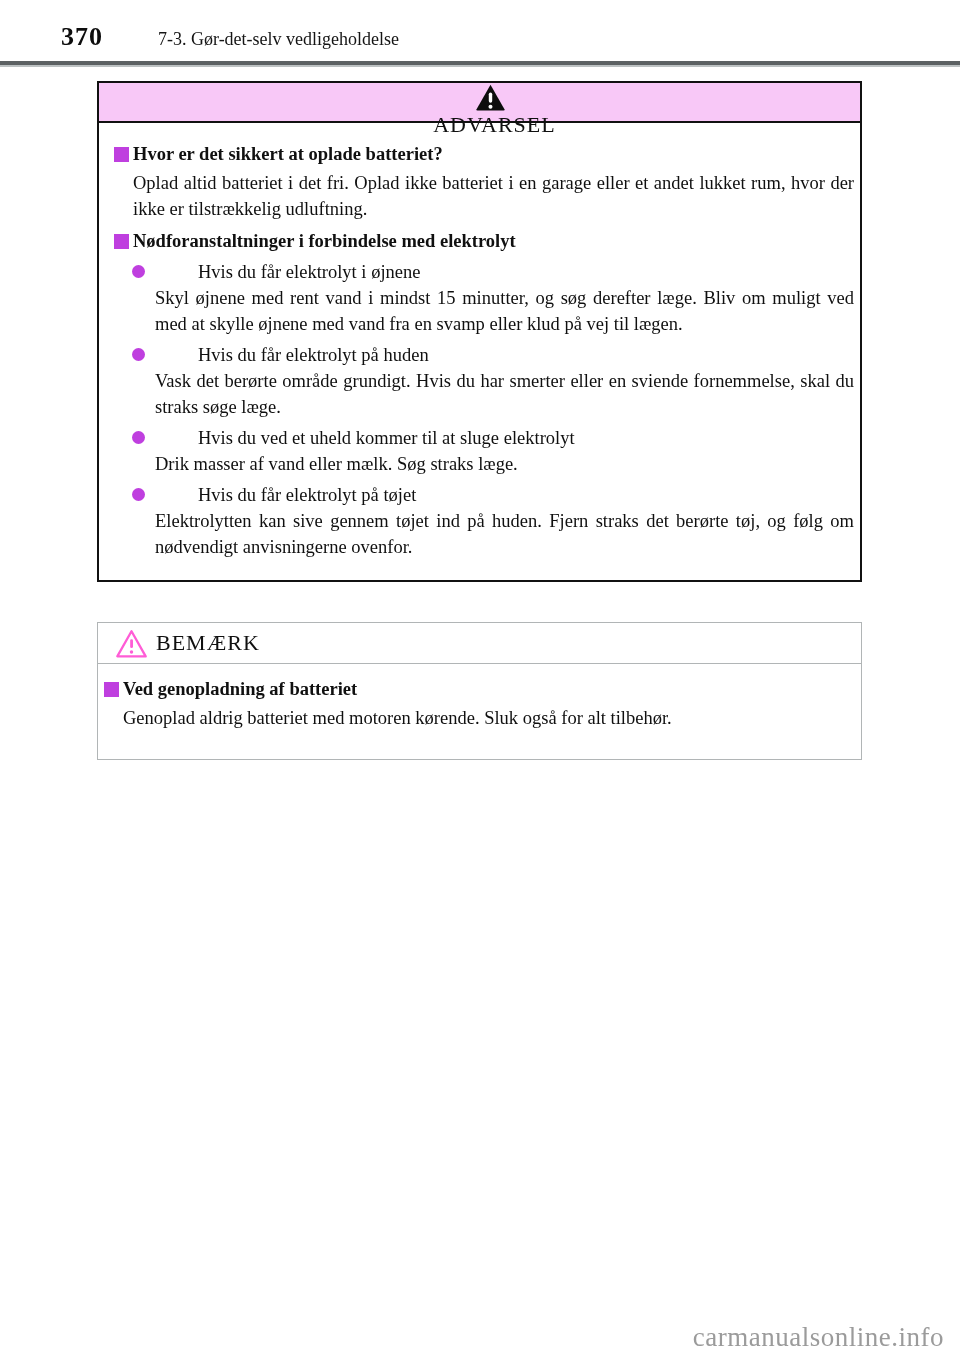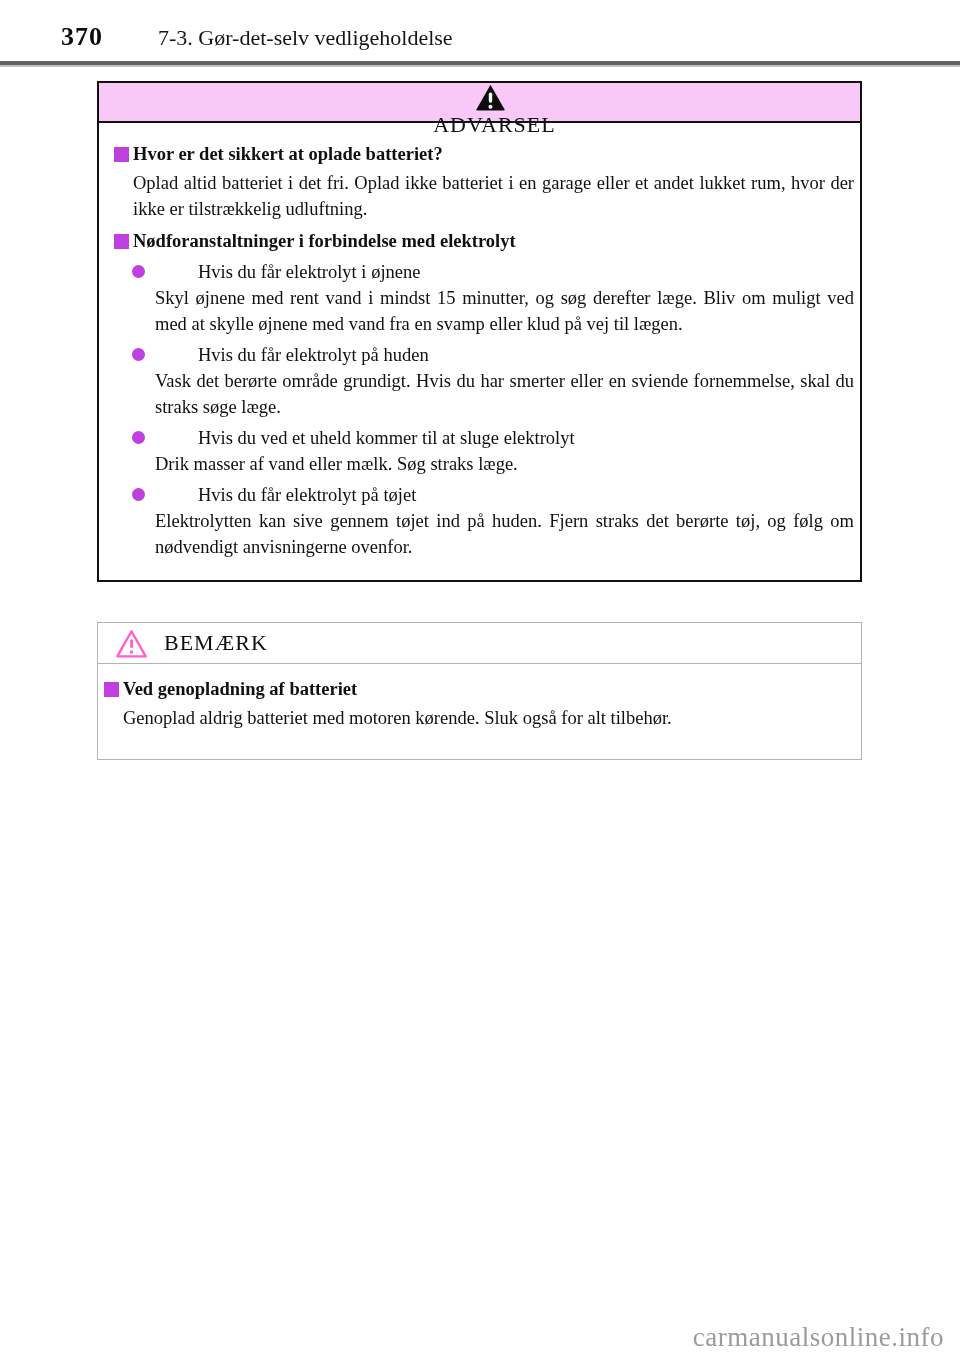--- a/index.html
+++ b/index.html
@@ -5,21 +5,21 @@
   html,body { margin:0; padding:0; background:#ffffff; }
   .page {
     position:relative; width:960px; height:1360px; margin:0 auto;
     background:#ffffff; color:#111;
     font-family:Liberation Serif, serif; overflow:hidden;
   }
 
   
   .page-header { position:absolute; top:22px; left:61px; display:flex; align-items:baseline; }
   .page-num { font-size:26px; font-weight:bold; letter-spacing:1px; color:#0d0d0d; }
-  .chapter  { font-size:22px; margin-left:55px; color:#151515; }
+  .chapter  { font-size:18px; margin-left:55px; color:#151515; }
   .rule {
     position:absolute; top:61px; left:0; width:960px; height:4px;
     background:#5c6163; border-bottom:2px solid #bcc1c2;
   }
 
   
   .warn-box {
     position:absolute; top:81px; left:97px; width:765px;
     border:2px solid #111; box-sizing:border-box; background:#fff;
   }
@@ -45,21 +45,21 @@
   
   .note-box {
     position:absolute; top:622px; left:97px; width:765px;
     border:1px solid #b1b5b6; box-sizing:border-box; background:#fff;
   }
   .note-head {
     display:flex; align-items:center; height:40px;
     background:#ffffff; border-bottom:1px solid #b1b5b6; padding-left:17px;
   }
   .note-head svg { width:33px; height:31px; flex:0 0 auto; }
-  .note-head .box-title { margin-left:16px; }
+  .note-head .box-title { margin-left:8px; }
   .note-box .box-body { padding:12px 6px 28px 6px; }
 
   
   .watermark {
     position:absolute; top:1322px; right:16px;
     font-size:27px; color:#9b9b9b; letter-spacing:0.5px;
   }
 </style>
 </head>
 <body>

